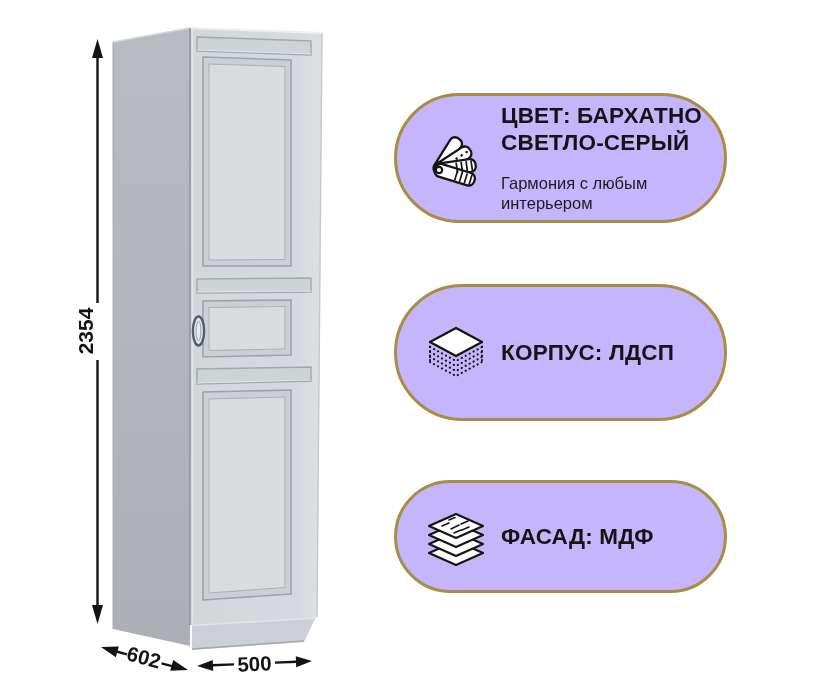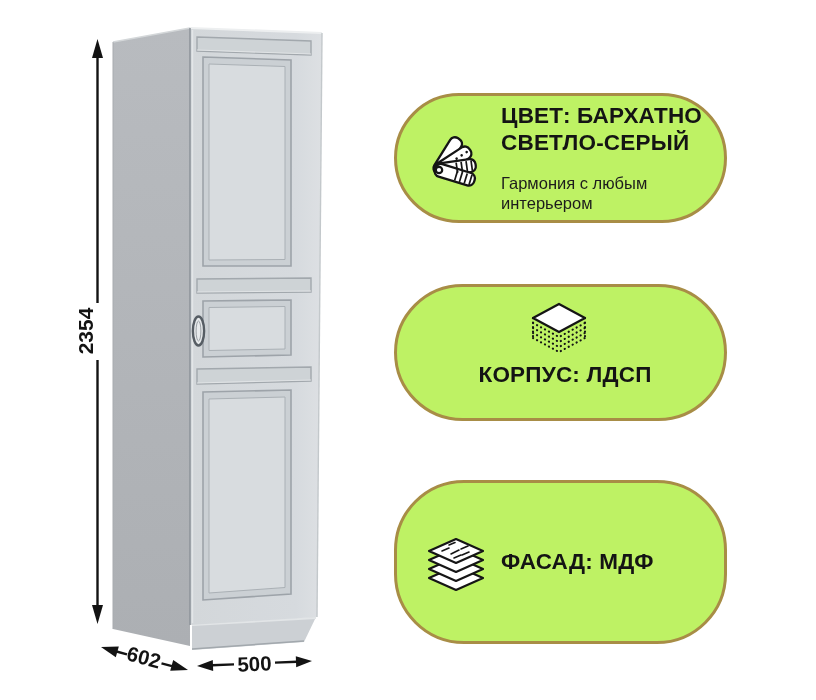--- a/index.html
+++ b/index.html
@@ -16,27 +16,27 @@
   }
   .scene-svg{position:absolute;left:0;top:0;}
   .scene-svg text{
     font-family:"Liberation Sans","DejaVu Sans",sans-serif;
     font-weight:600;fill:#131313;
   }
   .badges{position:absolute;left:394px;top:0;width:334px;height:700px;}
   .badge{
     position:absolute;left:0;width:333px;
     border:3.5px solid var(--c-badge_border);
-    border-radius:70px;background:#bef264;
+    border-radius:70px;background:#c4b5fd;
     display:flex;align-items:center;
     padding:10px 18px 10px 27px;
   }
   .badge-1{top:93px;height:130px;}
-  .badge-2{top:284px;height:137px;flex-direction:column;}
-  .badge-3{top:480px;height:164px;}
+  .badge-2{top:284px;height:137px;}
+  .badge-3{top:480px;height:113px;}
   .badge-icon{flex:0 0 64px;width:64px;height:64px;margin-right:13px;}
   .badge-text{flex:1;min-width:0;}
   .badge-title{
     font-size:22.5px;line-height:1.22;font-weight:700;
     color:var(--c-text_primary);letter-spacing:.2px;
     white-space:pre-line;
   }
   .badge-subtitle{
     font-size:16.5px;line-height:1.26;font-weight:500;
     color:#1c1c1c;margin-top:16px;white-space:pre-line;

